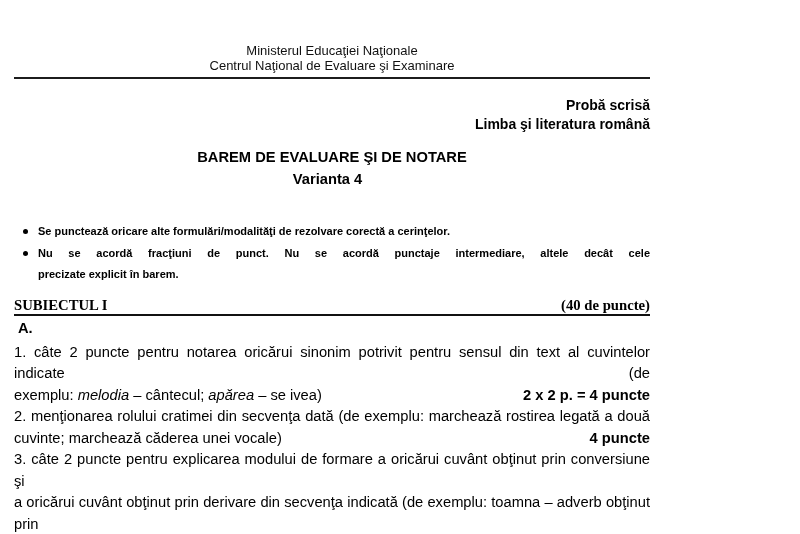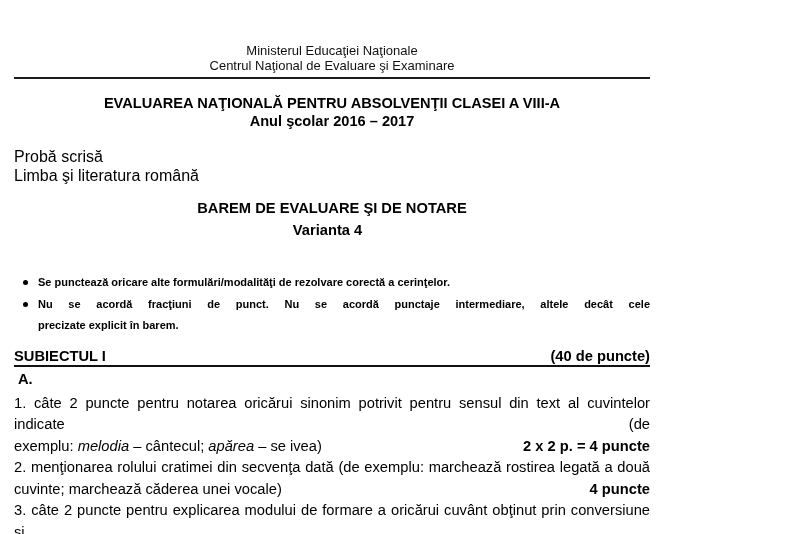--- a/index.html
+++ b/index.html
@@ -15,40 +15,41 @@
     padding-top: 43px;
   }
   .content { padding: 0 14px; }
 
   
   .org { text-align: center; font-size: 13px; line-height: 15px; color: #111; }
   .divider { margin: 4px 14px 0 14px; border-top: 2px solid #1c1c1c; }
 
   
   .main-title { margin-top: 15px; text-align: center; font-weight: bold; font-size: 14.6px; line-height: 18px; }
-  .exam-block { margin-top: 17px; text-align: left; font-weight: normal; font-size: 16px; line-height: 19px; }
+  .exam-block { margin-top: 17px; text-align: right; font-weight: bold; font-size: 14px; line-height: 19px; }
   .barem-title { margin-top: 14px; text-align: center; font-weight: bold; font-size: 14.7px; line-height: 19px; }
   .variant { margin-top: 3px; text-align: center; font-weight: bold; font-size: 14.7px; line-height: 19px; padding-right: 9px; }
 
   
   .notes { margin-top: 32px; font-weight: bold; font-size: 11px; line-height: 21.5px; }
   .note { display: grid; grid-template-columns: 24px 1fr; }
   .note .dot {
     width: 5px; height: 5px; border-radius: 50%;
     background: #000; margin-top: 8px; margin-left: 9px;
   }
   .jline { text-align: justify; text-align-last: justify; }
 
   
   .section-head {
     margin-top: 11px;
     display: flex; justify-content: space-between;
     font-weight: bold; font-size: 14.7px; line-height: 16px;
     border-bottom: 2px solid #111;
     padding-bottom: 1px;
+    font-family: Liberation Serif, serif;
   }
   .part { margin-top: 4px; padding-left: 4px; font-weight: bold; font-size: 14.7px; line-height: 17px; }
 
   
   .items { margin-top: 5px; font-size: 14.7px; line-height: 21.5px; }
   .line-flex { display: flex; justify-content: space-between; }
   .points { font-weight: bold; white-space: nowrap; margin-left: 7px; }
   .it { font-style: italic; }
 </style>
 </head>
@@ -58,24 +59,20 @@
 
   <div class="org">
     <div>Ministerul Educaţiei Naţionale</div>
     <div>Centrul Naţional de Evaluare şi Examinare</div>
   </div>
 
   <div class="divider"></div>
 
   <div class="content">
 
-    <div class="main-title">
-      <div>EVALUAREA NAŢIONALĂ PENTRU ABSOLVENŢII CLASEI A VIII-A</div>
-      <div>Anul şcolar 2016 – 2017</div>
-    </div>
 
     <div class="exam-block">
       <div>Probă scrisă</div>
       <div>Limba şi literatura română</div>
     </div>
 
     <div class="barem-title">BAREM DE EVALUARE ŞI DE NOTARE</div>
 
     <div class="variant">Varianta 4</div>
 

